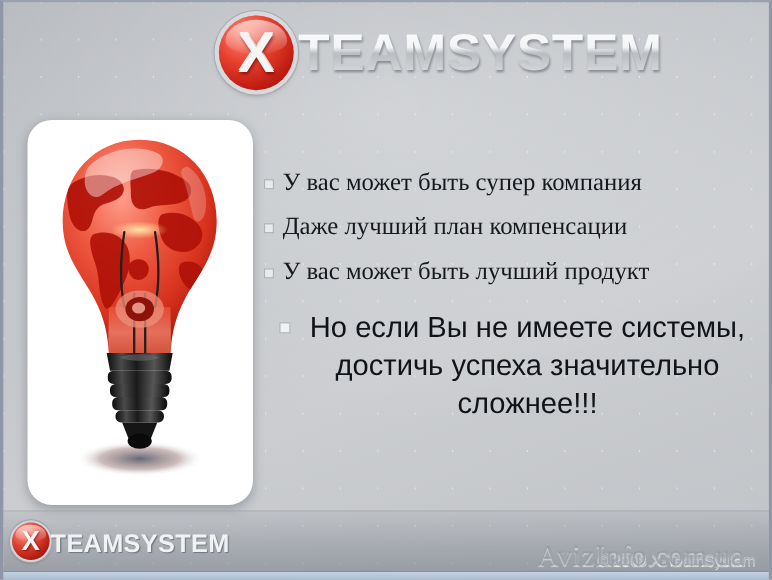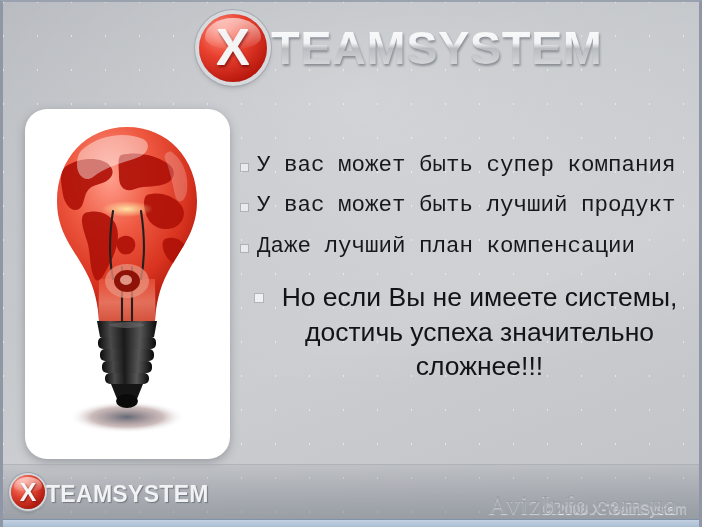--- a/index.html
+++ b/index.html
@@ -75,21 +75,21 @@
   .bullet-row{
     display:flex;align-items:flex-start;margin-bottom:13px;
   }
   .bullet-mark{
     width:7px;height:7px;background:#e9eaec;flex:0 0 auto;
     margin-top:12px;margin-right:9px;
     box-shadow:0 0 0 1px rgba(150,155,160,.55);
   }
   .bullet-text{
     font-size:22.5px;color:#15181c;line-height:1.22;
-    font-family:Liberation Mono, monospace;
+    font-family:Liberation Serif, serif;
   }
   .sub-block{
     margin-top:20px;padding-left:14px;
   }
   .sub-row{display:flex;align-items:flex-start;}
   .sub-mark{
     width:8px;height:8px;background:#f0f1f2;flex:0 0 auto;
     margin-top:14px;margin-right:3px;
     box-shadow:0 0 0 1px rgba(150,155,160,.5);
   }
@@ -260,26 +260,26 @@
 
   <div class="content">
 
     <div class="bullet-row">
       <div class="bullet-mark"></div>
       <div class="bullet-text">У вас может быть супер компания</div>
     </div>
 
     <div class="bullet-row">
       <div class="bullet-mark"></div>
-      <div class="bullet-text">У вас может быть лучший продукт</div>
+      <div class="bullet-text">Даже лучший план компенсации</div>
     </div>
 
     <div class="bullet-row">
       <div class="bullet-mark"></div>
-      <div class="bullet-text">Даже лучший план компенсации</div>
+      <div class="bullet-text">У вас может быть лучший продукт</div>
     </div>
 
     <div class="sub-block">
       <div class="sub-row">
         <div class="sub-mark"></div>
         <div class="sub-text">Но если Вы не имеете системы, достичь успеха значительно сложнее!!!</div>
       </div>
     </div>
   </div>
 

